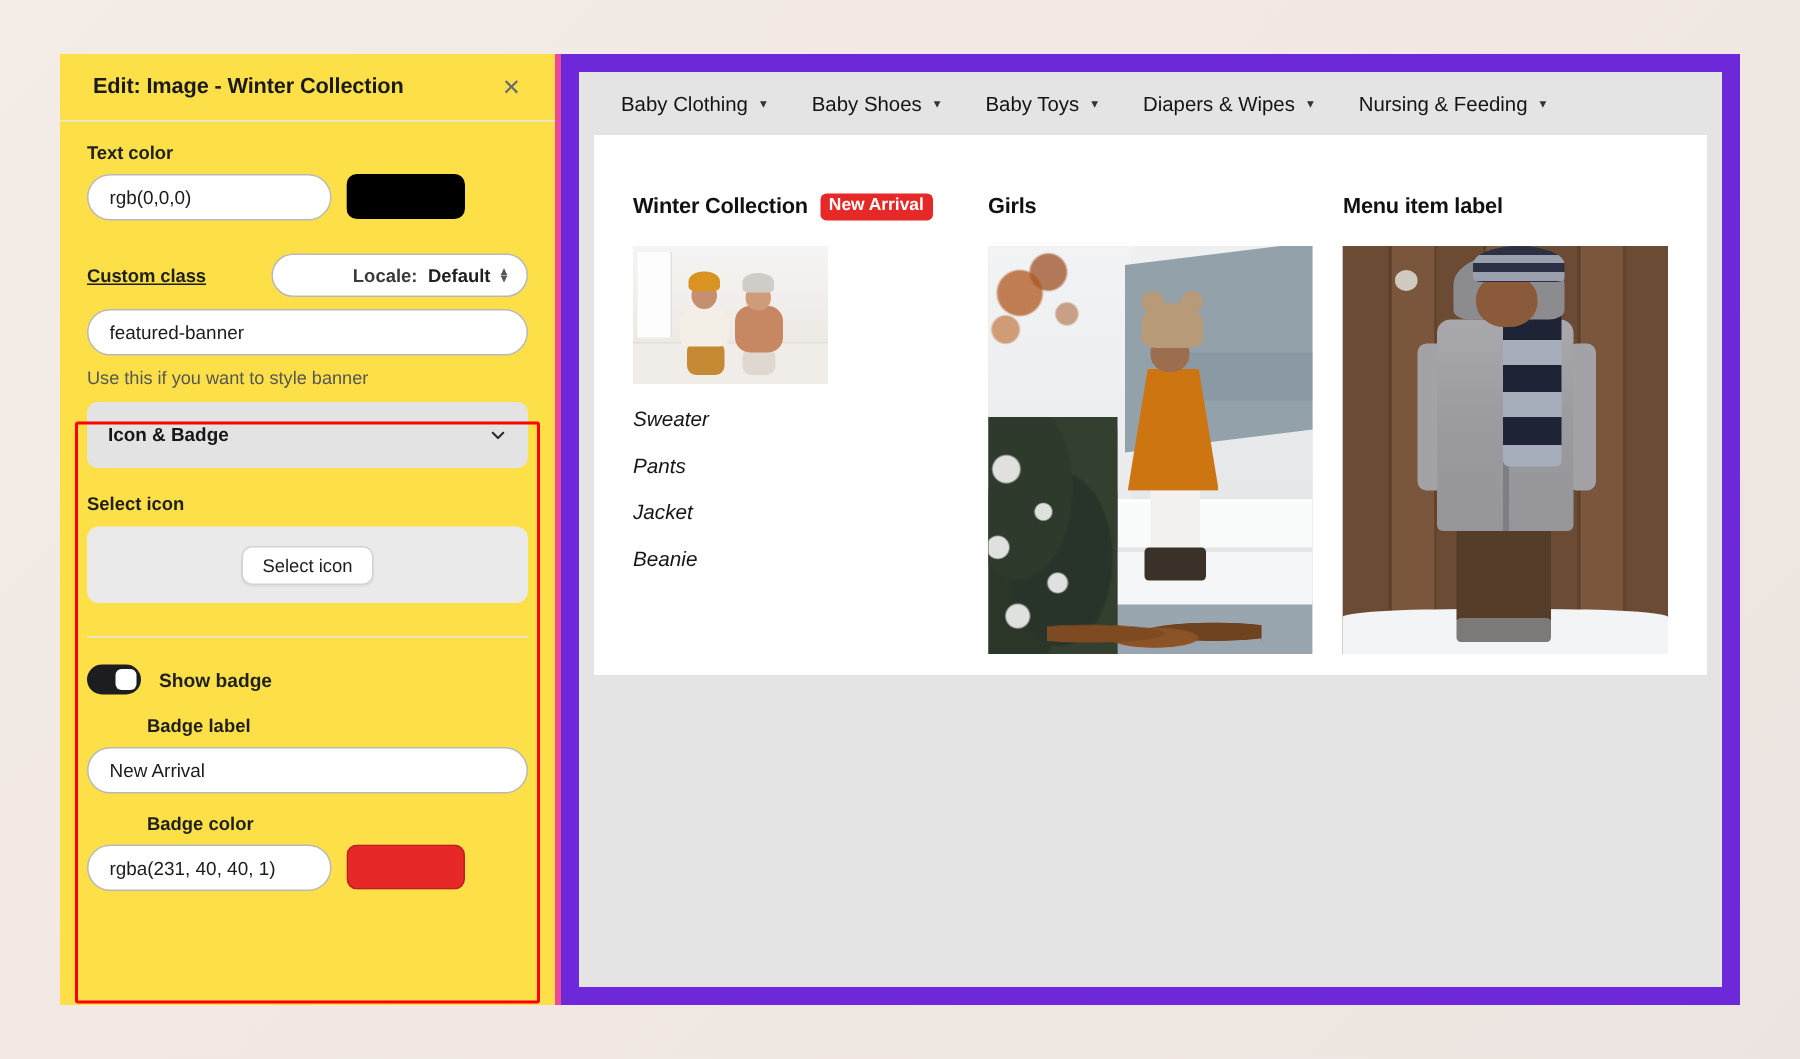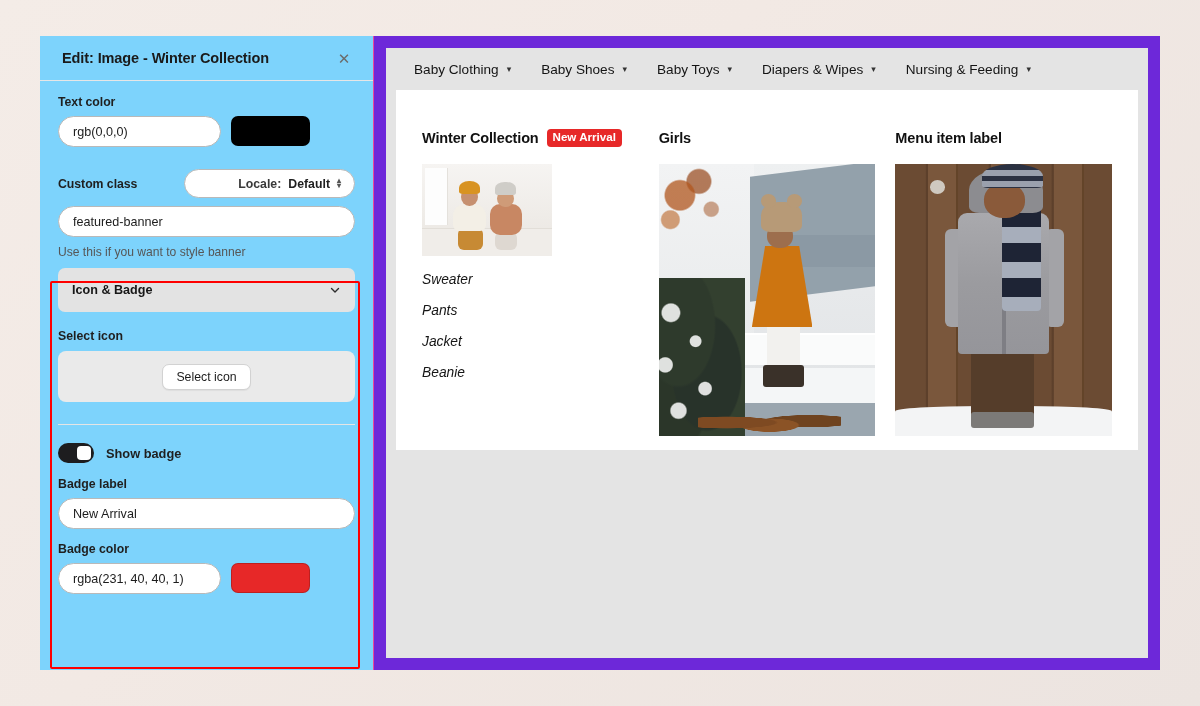--- a/index.html
+++ b/index.html
@@ -25,22 +25,22 @@
     height: 634px;
     background: #ffffff;
     display: flex;
     overflow: hidden;
   }
 
   
   .editor {
     width: 334px;
     flex: 0 0 334px;
-    background: #7dd3fc;
-    border-right: 1px solid #ec4899;
+    background: #fde047;
+    border-right: 4px solid #ec4899;
     position: relative;
   }
 
   .editor-header {
     height: 45px;
     display: flex;
     align-items: center;
     justify-content: space-between;
     padding: 0 18px 0 22px;
     border-bottom: 1px solid #e6e6e6;
@@ -106,21 +106,21 @@
     cursor: pointer;
   }
 
   .row-between {
     display: flex;
     align-items: center;
     justify-content: space-between;
     margin-top: 22px;
     margin-bottom: 8px;
   }
-  .row-between .field-label { margin-bottom: 0; }
+  .row-between .field-label { margin-bottom: 0; text-decoration: underline; }
 
   .locale-select {
     height: 29px;
     border: 1px solid #b9b9b9;
     border-radius: 15px;
     background: #fff;
     display: flex;
     align-items: center;
     gap: 7px;
     padding: 0 13px;
@@ -251,20 +251,21 @@
     font-size: 12.8px;
     font-weight: 700;
     color: #1f1f1f;
   }
 
   .stack-label {
     font-size: 12.3px;
     font-weight: 700;
     color: #1f1f1f;
     margin-bottom: 7px;
+    margin-left: 40px;
   }
   .field-group { margin-bottom: 13px; }
 
   
   .preview {
     flex: 1;
     background: #6d28d9;
     padding: 12px 12px 12px 12px;
     display: flex;
     flex-direction: column;

